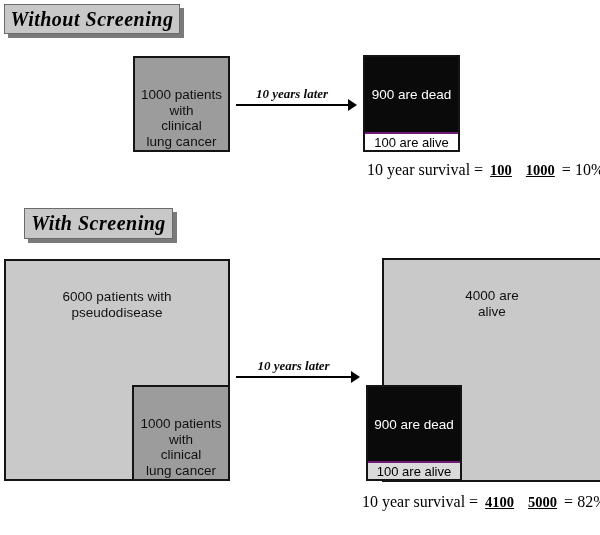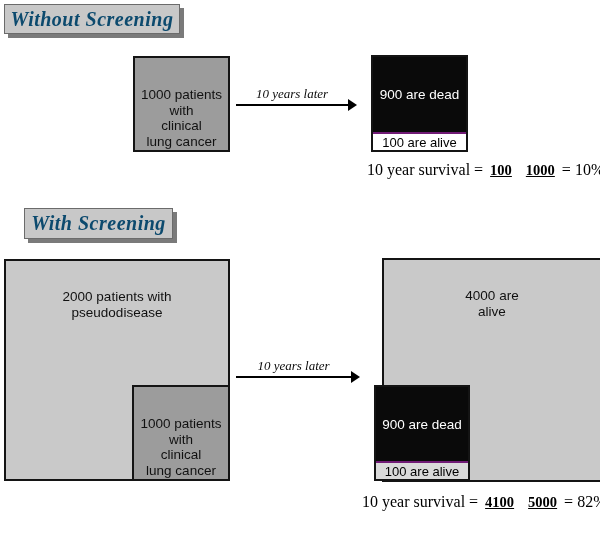--- a/index.html
+++ b/index.html
@@ -6,21 +6,21 @@
   .stage{
     position:relative;width:600px;height:535px;background:#ffffff;
     font-family:"Liberation Sans",sans-serif;color:#111;overflow:hidden;
   }
   
   .hdr{
     position:absolute;background:#c8c8c8;border:1px solid #6b6b6b;
     box-shadow:4px 4px 0 #7a7a7a;
     display:flex;align-items:center;justify-content:center;
     font-family:"Liberation Serif",serif;font-weight:bold;font-style:italic;
-    font-size:20px;color:#0c4a6e;letter-spacing:.5px;
+    font-size:20px;color:#000000;letter-spacing:.5px;
   }
   #hdr-without{left:4px;top:4px;width:174px;height:28px;}
   #hdr-with{left:24px;top:208px;width:147px;height:29px;}
   
   .srcbox{
     position:absolute;background:#9c9c9c;border:2px solid #141414;
     display:flex;flex-direction:column;align-items:center;justify-content:flex-end;
     text-align:center;font-size:13.5px;line-height:1.17;color:#111;
   }
   #src-top{left:133px;top:56px;width:93px;height:92px;}
@@ -28,40 +28,40 @@
   
   .bigbox{
     position:absolute;background:#c9c9c9;border:2px solid #141414;
     text-align:center;font-size:13.5px;line-height:1.2;color:#111;
   }
   #big-left{left:4px;top:259px;width:222px;height:218px;}
   #big-right{left:382px;top:258px;width:216px;height:220px;}
   .biglbl{margin-top:28px;}
   
   .outcome{
-    position:absolute;border:2px solid #141414;display:flex;flex-direction:column;margin-left:8px;
+    position:absolute;border:2px solid #141414;display:flex;flex-direction:column;
   }
   #outcome-top{left:363px;top:55px;width:93px;height:93px;}
   #outcome-bottom{left:366px;top:385px;width:92px;height:92px;}
   .dead{
     flex:1;background:#0a0a0a;color:#ffffff;display:flex;align-items:center;
     justify-content:center;font-size:13.5px;
   }
   .strip{
     height:16px;border-top:2px solid #701a75;display:flex;align-items:center;
     justify-content:center;font-size:13px;color:#000;
   }
   .strip-white{background:#ffffff;}
   .strip-gray{background:#dadada;}
   
   .arrow{position:absolute;}
   #arrow-top{left:236px;top:86px;width:112px;}
   #arrow-bottom{left:236px;top:358px;width:115px;}
   .albl{
-    text-align:center;font-family:"Liberation Serif",serif;font-weight:normal;
+    text-align:center;font-family:"Liberation Serif",serif;font-weight:bold;
     font-style:italic;font-size:13px;padding-bottom:2px;white-space:nowrap;color:#0a0a0a;
   }
   .ashaft{position:relative;height:0;border-top:2px solid #000;}
   .ahead{
     position:absolute;right:-9px;top:-7px;width:0;height:0;
     border-left:9px solid #000;border-top:6px solid transparent;border-bottom:6px solid transparent;
   }
   
   .formula{
     position:absolute;display:flex;align-items:center;
@@ -106,21 +106,21 @@
       <span class="frac-line"></span>
       <span class="den">1000</span>
     </span>
     <span>= 10%</span>
   </div>
 
   <div class="hdr" id="hdr-with">With Screening</div>
 
   <div class="bigbox" id="big-left">
     <div class="biglbl">
-      <div>2000 patients with</div>
+      <div>6000 patients with</div>
       <div>pseudodisease</div>
     </div>
   </div>
 
   <div class="srcbox" id="src-bottom">
     <div>1000 patients</div>
     <div>with</div>
     <div>clinical</div>
     <div>lung cancer</div>
   </div>

